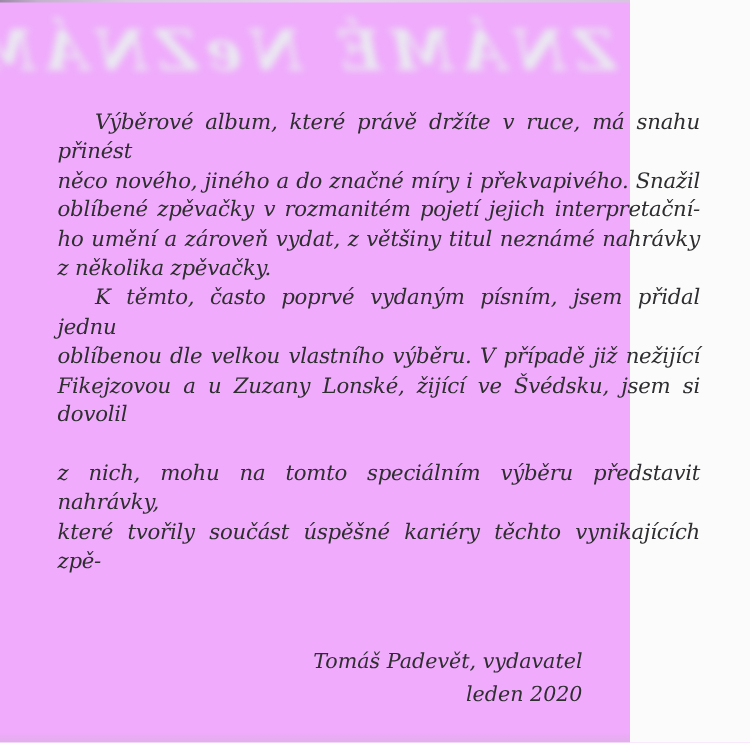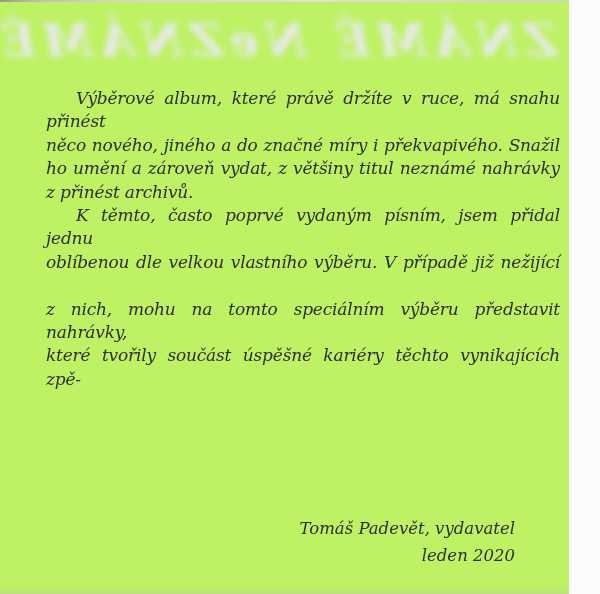--- a/index.html
+++ b/index.html
@@ -5,23 +5,23 @@
   html, body {
     margin: 0;
     padding: 0;
     width: 600px;
     height: 594px;
     background: #fbfbfc;
     overflow: hidden;
   }
   .page {
     position: relative;
-    width: 569px;
+    width: 504px;
     height: 594px;
-    background: #bef264;
+    background: #f0abfc;
     font-family: "DejaVu Serif", serif;
     font-style: italic;
     color: #2e2e30;
   }
   
   .top-edge {
     position: absolute;
     top: 0; left: 0; right: 0;
     height: 2px;
     background: linear-gradient(90deg,
@@ -71,48 +71,50 @@
     text-align: left;
     text-align-last: left;
   }
   .line.indent {
     text-indent: 30px;
   }
   .para { margin: 0; }
   .para.spaced { margin-top: 23.4px; }
   .signature {
     position: absolute;
-    right: 54px;
+    right: 38px;
     top: 516px;
     text-align: right;
     font-size: 16.5px;
     line-height: 26.5px;
   }
 </style>
 </head>
 <body>
 
 <div class="page">
 
   <div class="top-edge"></div>
 
   <div class="ghost">ZNÁMÉ NeZNÁMÉ</div>
 
   <div class="article">
 
     <div class="para">
       <div class="line indent">Výběrové album, které právě držíte v ruce, má snahu přinést</div>
       <div class="line">něco nového, jiného a do značné míry i překvapivého. Snažil</div>
+      <div class="line">oblíbené zpěvačky v rozmanitém pojetí jejich interpretační-</div>
       <div class="line">ho umění a zároveň vydat, z většiny titul neznámé nahrávky</div>
-      <div class="line last">z přinést archivů.</div>
+      <div class="line last">z několika zpěvačky.</div>
     </div>
 
     <div class="para">
       <div class="line indent">K těmto, často poprvé vydaným písním, jsem přidal jednu</div>
       <div class="line">oblíbenou dle velkou vlastního výběru. V případě již nežijící</div>
+      <div class="line">Fikejzovou a u Zuzany Lonské, žijící ve Švédsku, jsem si dovolil</div>
     </div>
 
     <div class="para spaced">
       <div class="line">z nich, mohu na tomto speciálním výběru představit nahrávky,</div>
       <div class="line">které tvořily součást úspěšné kariéry těchto vynikajících zpě-</div>
 
     </div>
 
   </div>
 

